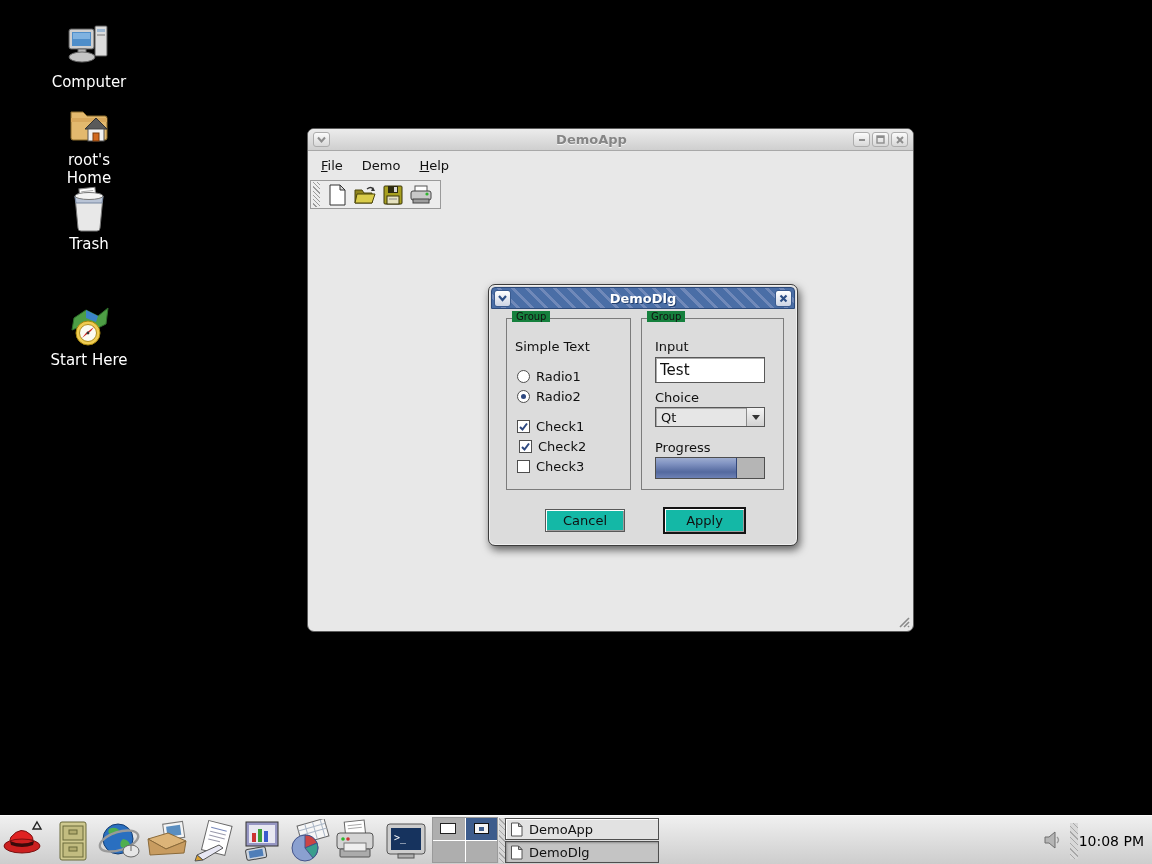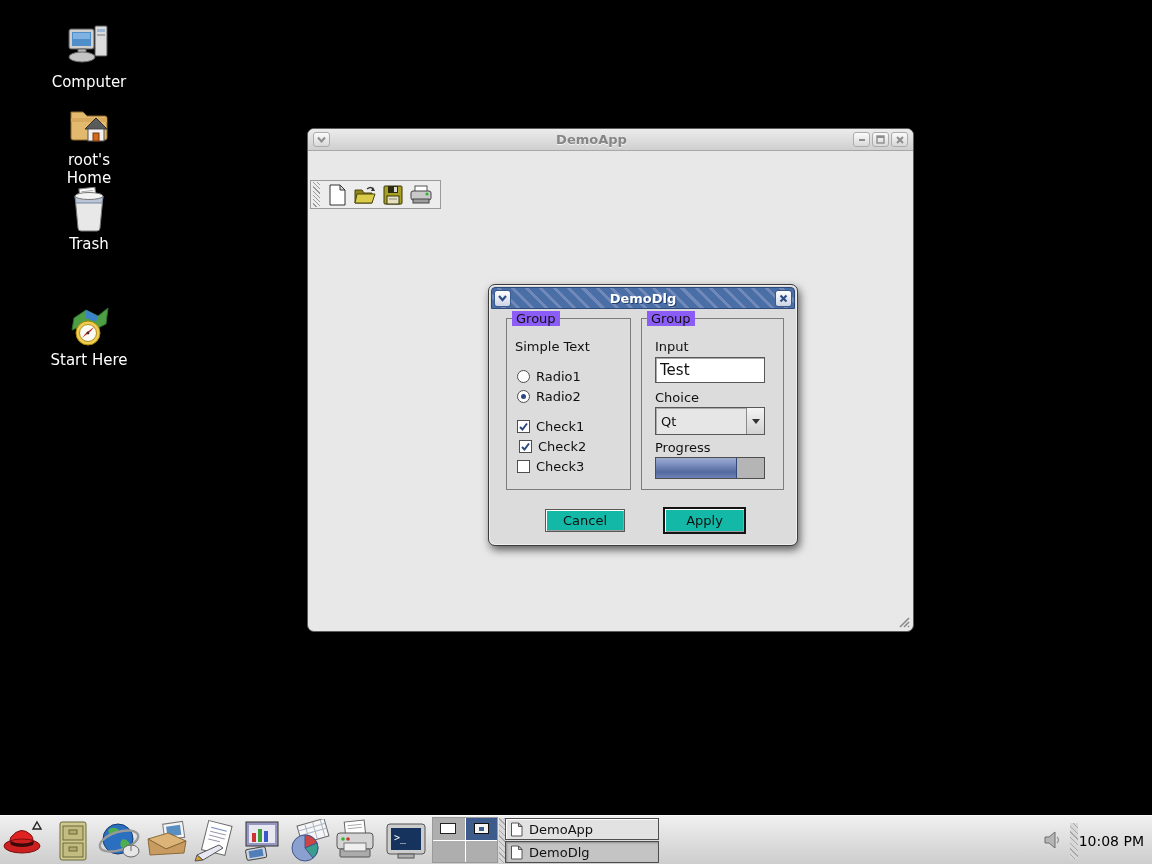--- a/index.html
+++ b/index.html
@@ -43,22 +43,22 @@
   .dlg-titlebar { position:absolute; left:2px; right:2px; top:2px; height:22px;
             border:1px solid #2d4a7a; border-radius:4px 4px 0 0;
             background:repeating-linear-gradient(45deg,#4a6ea6 0 7px,#7089b9 7px 10px);
             display:flex; align-items:center; padding:0 2px; }
   .dlg-titlebar .wm-btn { width:17px; height:17px; border:1px solid #3a5a8e; border-radius:3px;
             background:linear-gradient(#ffffff,#ccd4e4); display:flex; align-items:center;
             justify-content:center; }
   .dlg-titlebar .title { flex:1; text-align:center; font-size:13px; font-weight:bold; color:#fff;
             text-shadow:1px 1px 0 #223f6e; }
   .group { position:absolute; border:1px solid #7c7c7c; }
-  .group > .glabel { position:absolute; top:-8px; left:5px; background:#8b5cf6; padding:0 4px;
-            font-size:13px; color:#111; }
+  .group > .glabel { position:absolute; top:-8px; left:5px; background:#15803d; padding:0 4px;
+            font-size:10px; color:#111; }
   .row { position:absolute; display:flex; align-items:center; gap:6px; font-size:13px; color:#111; }
   .radio { width:13px; height:13px; border:1px solid #4e4e4e; border-radius:50%; background:#fff;
            position:relative; }
   .radio.sel::after { content:""; position:absolute; left:3px; top:3px; width:5px; height:5px;
            border-radius:50%; background:#2d4880; }
   .check { width:13px; height:13px; border:1px solid #4e4e4e; background:#fff;
            display:flex; align-items:center; justify-content:center; }
   .tfield { position:absolute; background:#fff; border:1px solid #585858;
             box-shadow:inset 1px 1px 0 #aaa; font-size:15px; padding:12px 4px;
             font-family:"DejaVu Sans","Liberation Sans",sans-serif; color:#111; }
@@ -170,20 +170,25 @@
       </svg>
     </div>
     <div class="wm-btn">
       <svg width="8" height="8" viewBox="0 0 8 8">
         <line x1="1" y1="1" x2="7" y2="7" stroke="#8d8d8d" stroke-width="2"></line>
         <line x1="7" y1="1" x2="1" y2="7" stroke="#8d8d8d" stroke-width="2"></line>
       </svg>
     </div>
   </div>
 
+  <div class="menubar">
+    <span class="mi"><span class="accel">F</span><span>ile</span></span>
+    <span class="mi"><span class="accel"></span><span>Demo</span></span>
+    <span class="mi"><span class="accel">H</span><span>elp</span></span>
+  </div>
 
   <div class="toolbar">
     <div class="tb-handle"></div>
     <div class="tb-btn">
       <svg width="20" height="22" viewBox="0 0 20 22">
         <path d="M3 1 h10 l5 5 v15 H3 z" fill="#fff" stroke="#333"></path>
         <path d="M13 1 l5 5 h-5 z" fill="#d8d8d8" stroke="#333"></path>
       </svg>
     </div>
     <div class="tb-btn">
@@ -275,21 +280,21 @@
 
   <div class="group" style="left:152px; top:33px; width:143px; height:172px;">
     <span class="glabel">Group</span>
     <div class="row" style="left:13px; top:20px;">
       <span>Input</span>
     </div>
     <input class="tfield" style="left: 13px; top: 38px; width: 110px; height: 20px;" value="Test">
     <div class="row" style="left:13px; top:71px;">
       <span>Choice</span>
     </div>
-    <div class="combo" style="left:13px; top:88px; width:110px; height:28px;">
+    <div class="combo" style="left:13px; top:88px; width:110px; height:20px;">
       <span class="cval">Qt</span>
       <span class="cbtn">
         <svg width="8" height="6" viewBox="0 0 8 6">
           <polygon points="0,1 8,1 4,6" fill="#333"></polygon>
         </svg>
       </span>
     </div>
     <div class="row" style="left:13px; top:121px;">
       <span>Progress</span>
     </div>

